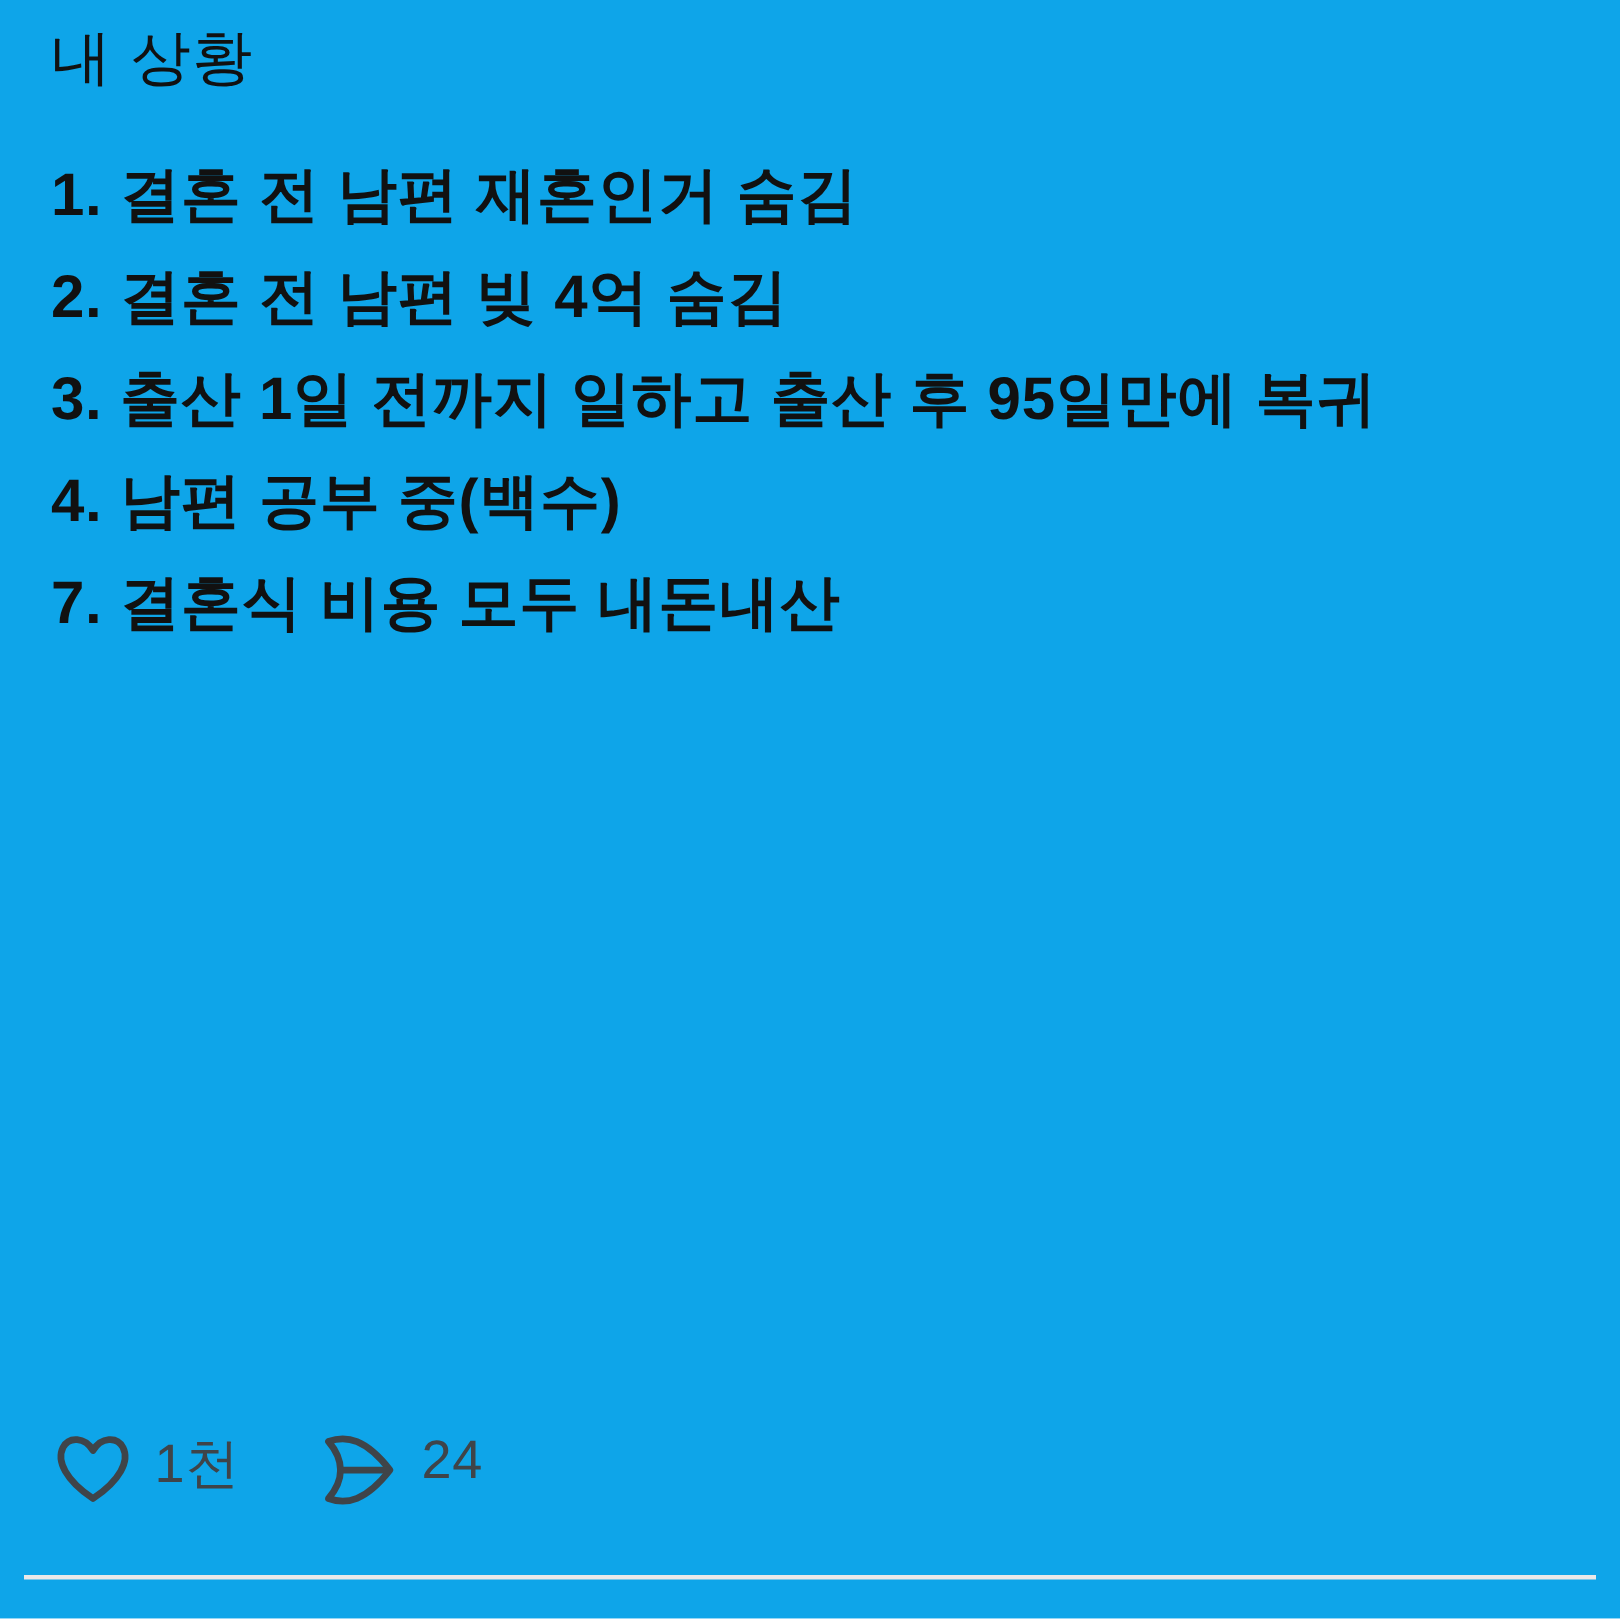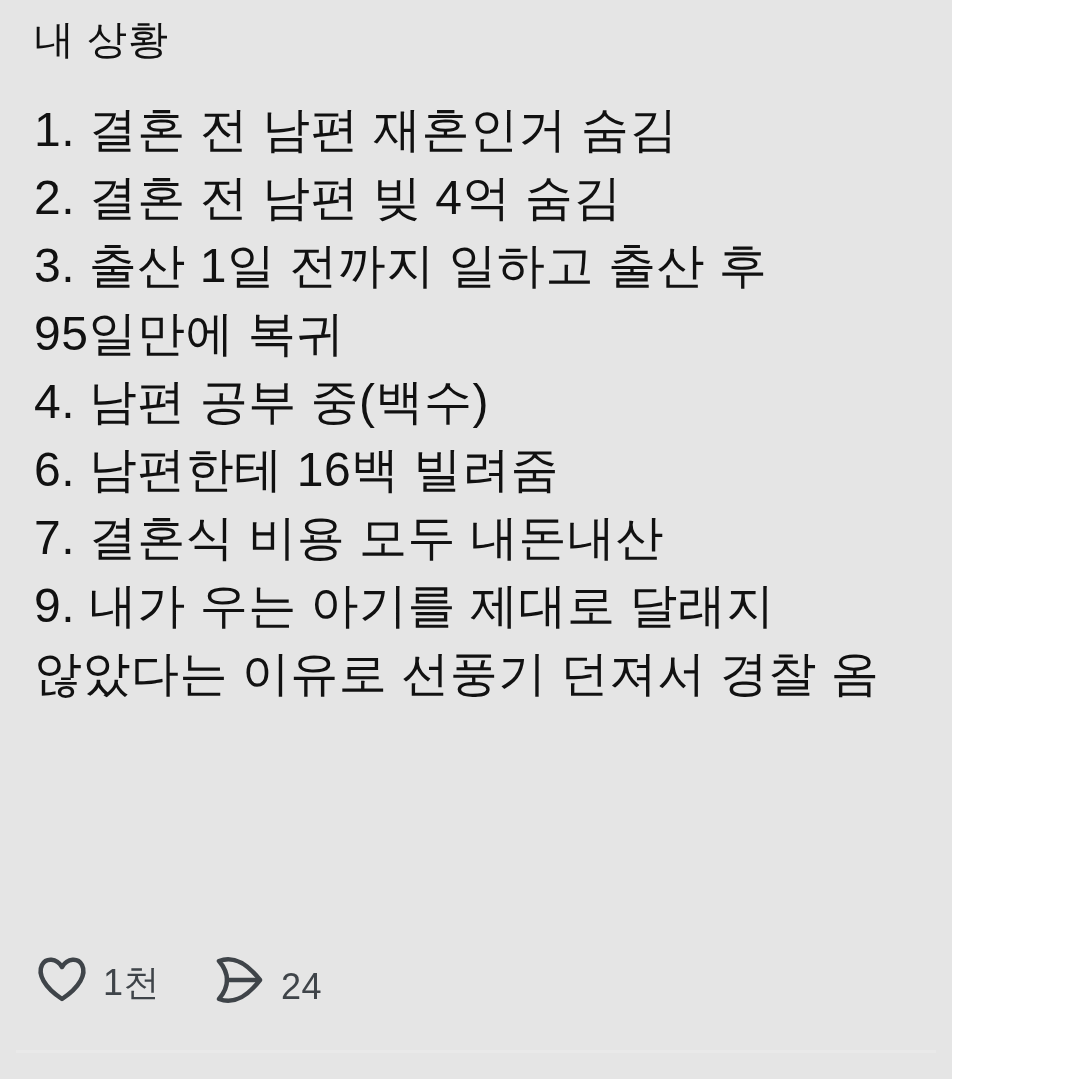--- a/index.html
+++ b/index.html
@@ -1,59 +1,60 @@
 <!DOCTYPE html>
 <html lang="ko"><head>
 <meta charset="utf-8">
 <style>
   * { margin: 0; padding: 0; box-sizing: border-box; }
   html, body { background: #ffffff; }
   .page {
     position: relative;
-    width: 952px;
+    width: 1080px;
     height: 1079px;
-    background: #e5e5e5;
+    background: #0ea5e9;
     overflow: hidden;
     font-family: "Liberation Sans", sans-serif;
     color: #111111;
   }
   .post {
     padding: 6px 30px 0 34px;
   }
   .post-title {
     font-size: 40px;
     line-height: 66px;
     letter-spacing: 1px;
   }
   .post-items {
     margin-top: 24px;
   }
   .post-item {
-    font-size: 48px;
+    font-size: 40px;
     line-height: 68px;
     letter-spacing: 0.5px;
     word-break: keep-all;
     overflow-wrap: break-word;
+    font-weight: bold;
   }
   .post-outro {
     margin-top: 26px;
     font-size: 40px;
     line-height: 66px;
     letter-spacing: 0.5px;
   }
   .actions {
     position: absolute;
     left: 34px;
     top: 952px;
     display: flex;
     align-items: center;
   }
   .action {
     display: flex;
-    align-items: flex-end;
+    align-items: flex-start;
     width: 178px;
     cursor: pointer;
   }
   .action .icon {
     width: 56px;
     height: 56px;
     display: inline-flex;
     align-items: center;
     justify-content: center;
   }
@@ -87,23 +88,21 @@
 <div class="page">
 
   <div class="post">
     <div class="post-title">내 상황</div>
 
     <div class="post-items">
       <div class="post-item">1. 결혼 전 남편 재혼인거 숨김</div>
       <div class="post-item">2. 결혼 전 남편 빚 4억 숨김</div>
       <div class="post-item">3. 출산 1일 전까지 일하고 출산 후 95일만에 복귀</div>
       <div class="post-item">4. 남편 공부 중(백수)</div>
-      <div class="post-item">6. 남편한테 16백 빌려줌</div>
       <div class="post-item">7. 결혼식 비용 모두 내돈내산</div>
-      <div class="post-item">9. 내가 우는 아기를 제대로 달래지 않았다는 이유로 선풍기 던져서 경찰 옴</div>
     </div>
 
   </div>
 
   <div class="actions">
 
     <div class="action">
       <span class="icon">
         <svg viewBox="0 0 56 56" aria-hidden="true">
           <path d="M28 47 C 10 35 3.5 22 8 13 C 12 5.5 22.5 6 28 15 C 33.5 6 44 5.5 48 13 C 52.5 22 46 35 28 47 Z"></path>

